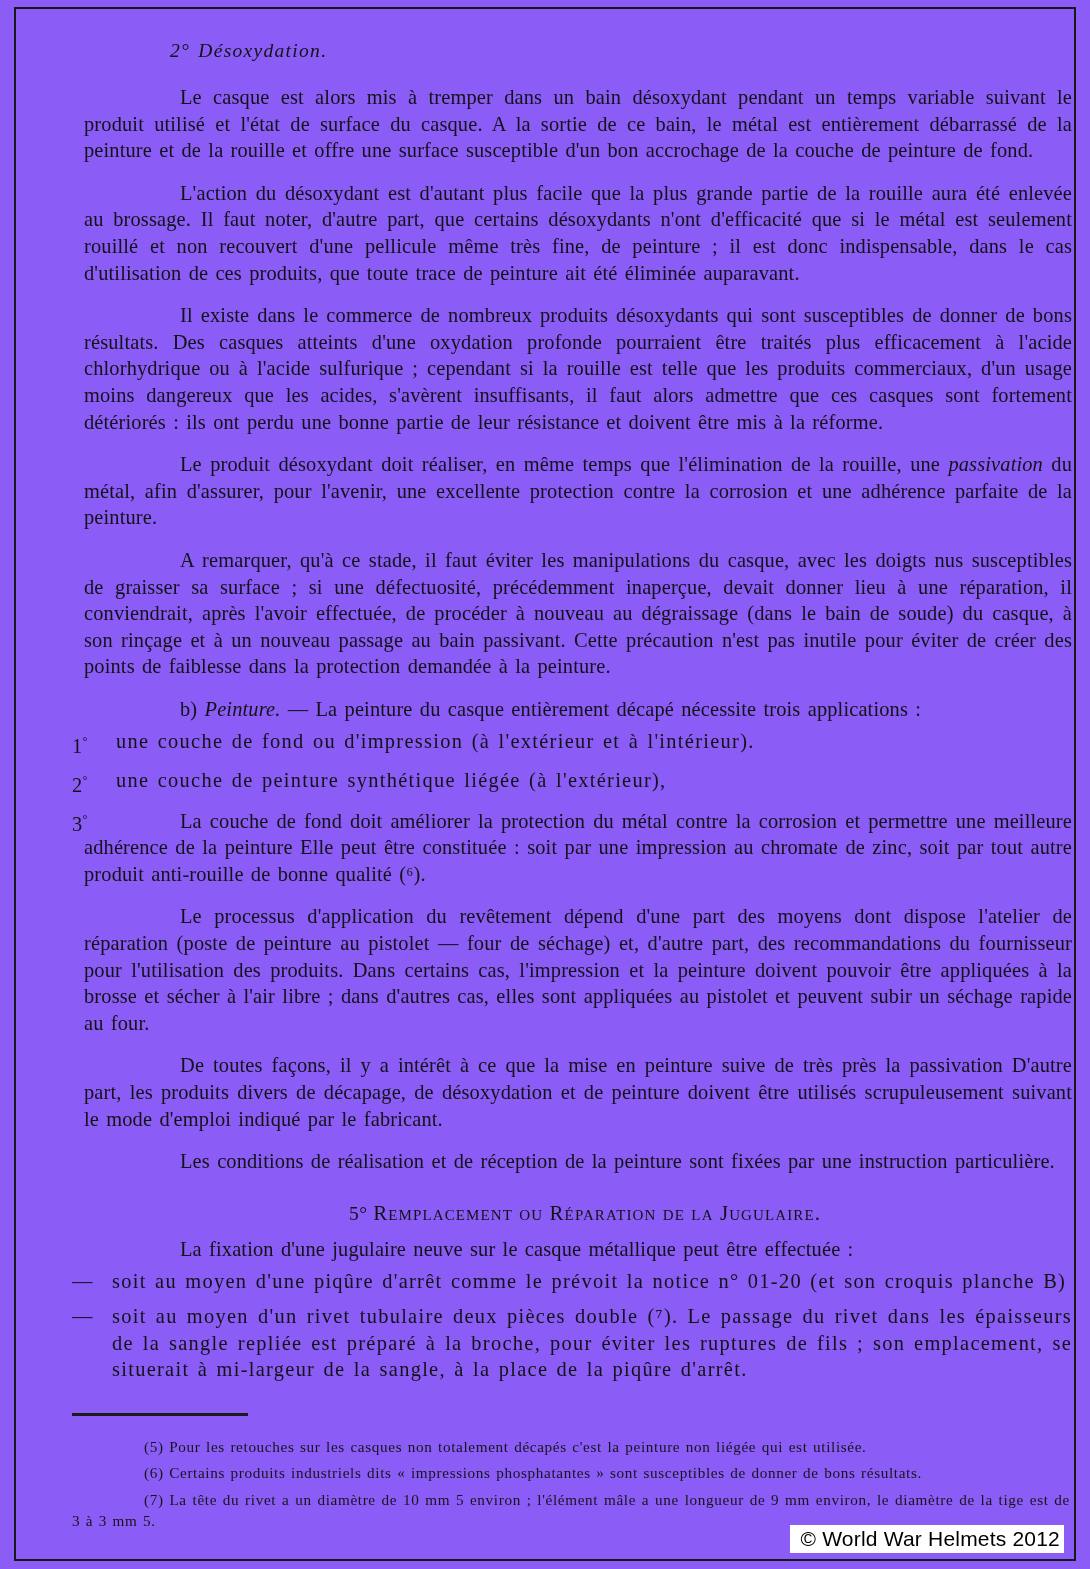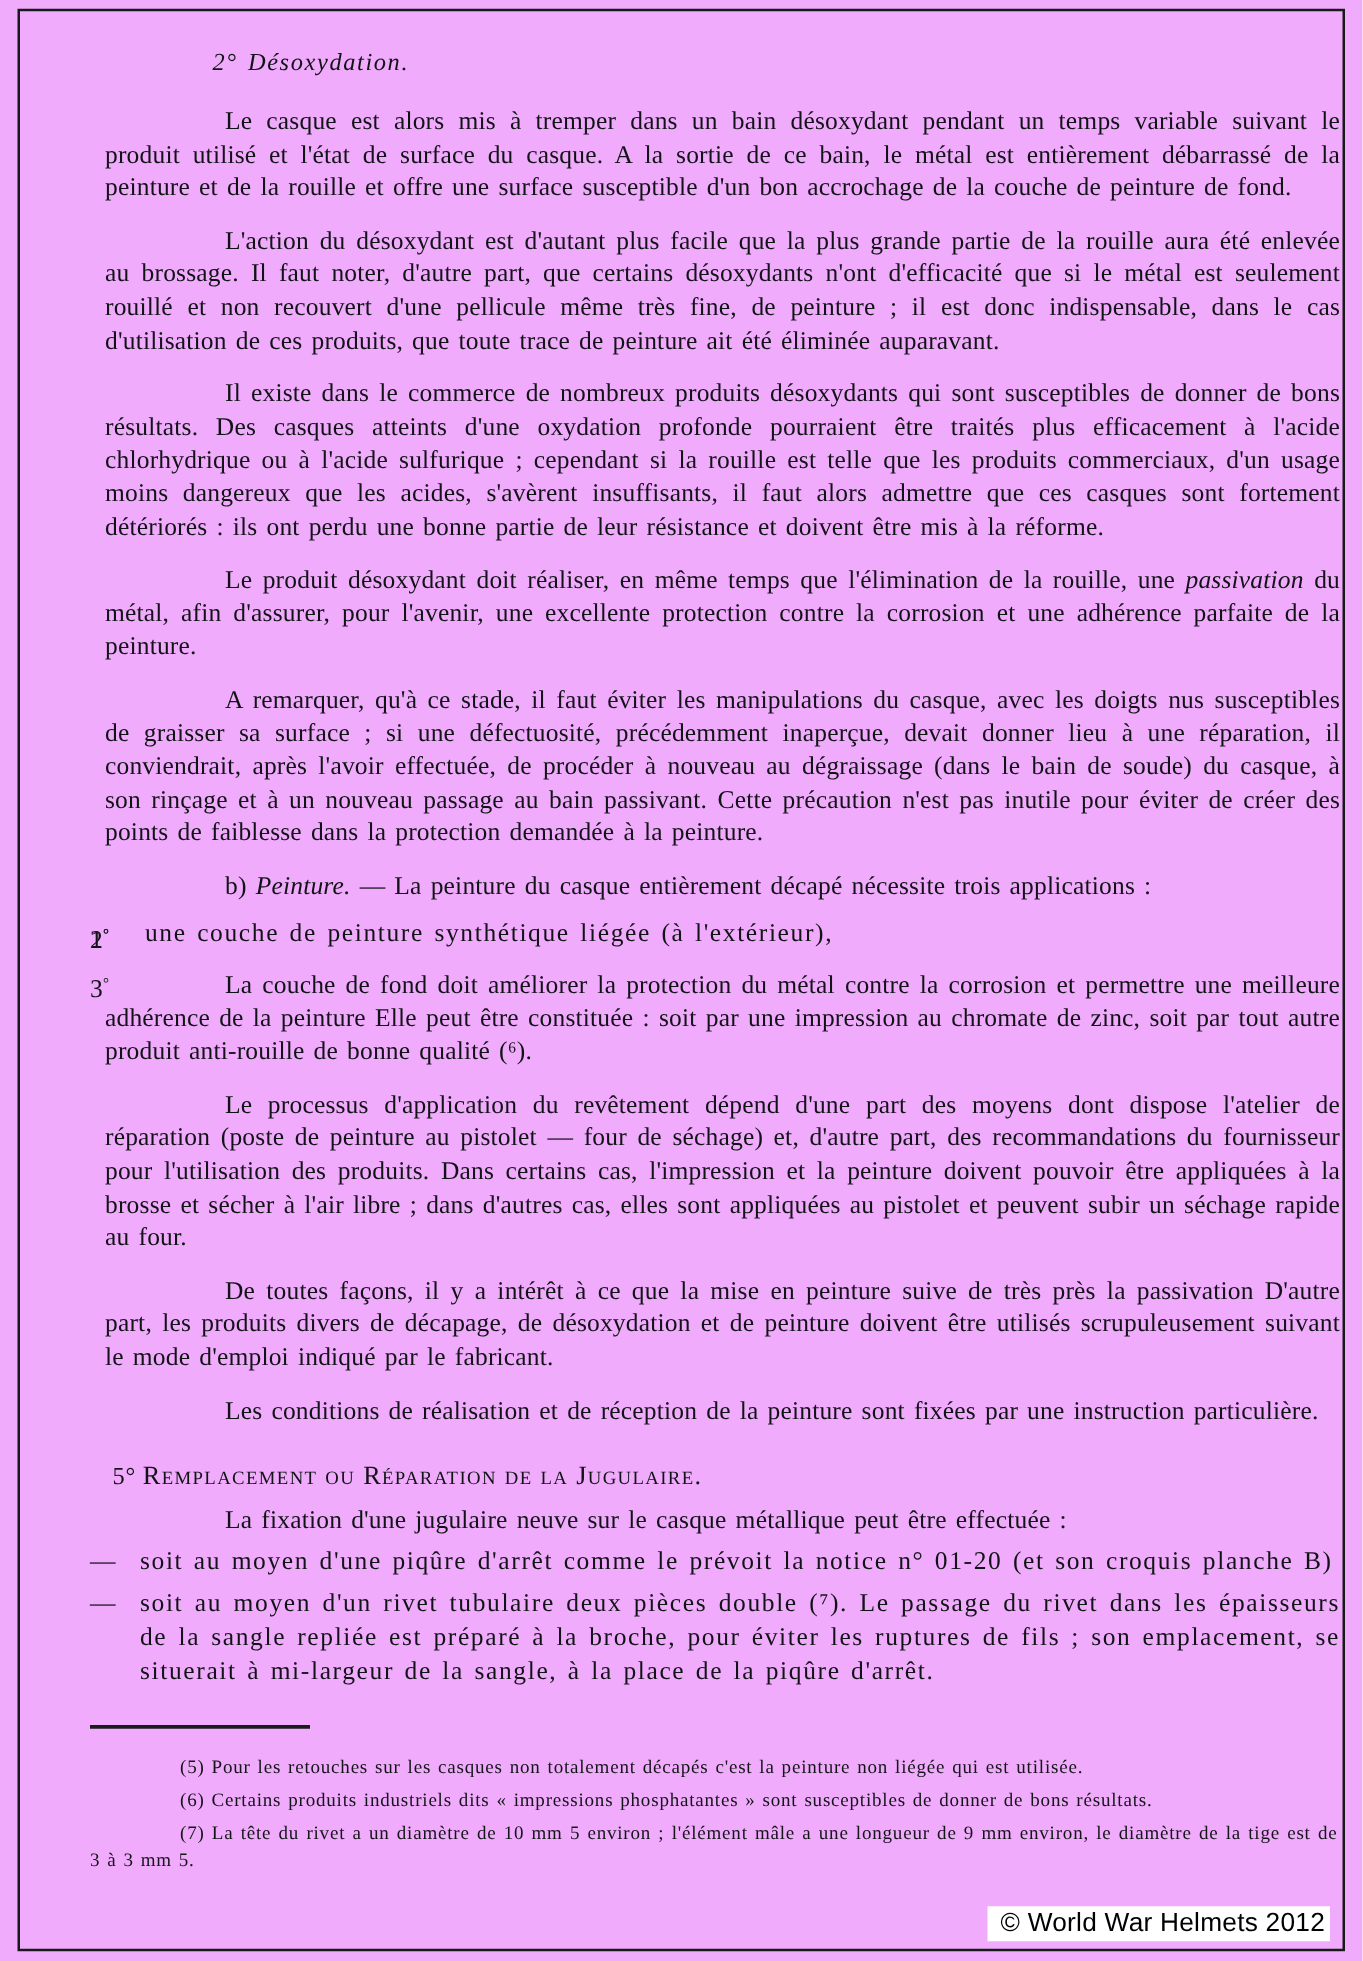--- a/index.html
+++ b/index.html
@@ -9,21 +9,21 @@
     background: #ffffff;
   }
   body {
     font-family: "Liberation Serif", "DejaVu Serif", serif;
   }
   .page {
     position: relative;
     width: 1090px;
     height: 1569px;
     box-sizing: border-box;
-    background: #f0abfc;
+    background: #8b5cf6;
     overflow: hidden;
   }
   
   .scan-border {
     position: absolute;
     left: 14px;
     top: 7px;
     right: 14px;
     bottom: 8px;
     border: 2.5px solid #18191a;
@@ -92,20 +92,21 @@
   .marker sup {
     font-size: 12px;
     vertical-align: super;
   }
   
   .section-head {
     font-size: 19.5px;
     margin: 26px 0 10px 18px;
     color: #111316;
     letter-spacing: 0.6px;
+    text-align: center;
   }
   .section-head .num {
     font-size: 19.5px;
   }
   .section-head .scaps {
     font-variant: small-caps;
     letter-spacing: 1.1px;
     font-size: 21px;
   }
   
@@ -181,21 +182,21 @@
 
     <p class="body spaced gap">Il existe dans le commerce de nombreux produits désoxydants qui sont susceptibles de donner de bons résultats. Des casques atteints d'une oxydation profonde pourraient être traités plus efficacement à l'acide chlorhydrique ou à l'acide sulfurique ; cependant si la rouille est telle que les produits commerciaux, d'un usage moins dangereux que les acides, s'avèrent insuffisants, il faut alors admettre que ces casques sont fortement détériorés : ils ont perdu une bonne partie de leur résistance et doivent être mis à la réforme.</p>
 
     <p class="body spaced gap"><span>Le produit désoxydant doit réaliser, en même temps que l'élimination de la rouille, une </span><span class="ital">passivation</span><span> du métal, afin d'assurer, pour l'avenir, une excellente protection contre la corrosion et une adhérence parfaite de la peinture.</span></p>
 
     <p class="body spaced gap">A remarquer, qu'à ce stade, il faut éviter les manipulations du casque, avec les doigts nus susceptibles de graisser sa surface ; si une défectuosité, précédemment inaperçue, devait donner lieu à une réparation, il conviendrait, après l'avoir effectuée, de procéder à nouveau au dégraissage (dans le bain de soude) du casque, à son rinçage et à un nouveau passage au bain passivant. Cette précaution n'est pas inutile pour éviter de créer des points de faiblesse dans la protection demandée à la peinture.</p>
 
     <p class="body spaced"><span>b) </span><span class="ital">Peinture.</span><span> — La peinture du casque entièrement décapé nécessite trois applications :</span></p>
 
     <ul class="numlist">
-      <li><span class="marker"><span>1</span><sup>°</sup></span></li>
+      <li><span class="marker"><span>1</span><sup>°</sup></span><span class="spaced">une couche de fond ou d'impression (à l'extérieur et à l'intérieur).</span></li>
       <li><span class="marker"><span>2</span><sup>°</sup></span><span class="spaced">une couche de peinture synthétique liégée (à l'extérieur),</span></li>
       <li><span class="marker"><span>3</span><sup>°</sup></span></li>
     </ul>
 
     <p class="body spaced gap">La couche de fond doit améliorer la protection du métal contre la corrosion et permettre une meilleure adhérence de la peinture  Elle peut être constituée : soit par une impression au chromate de zinc, soit par tout autre produit anti-rouille de bonne qualité (⁶).</p>
 
     <p class="body spaced gap">Le processus d'application du revêtement dépend d'une part des moyens dont dispose l'atelier de réparation (poste de peinture au pistolet — four de séchage) et, d'autre part, des recommandations du fournisseur pour l'utilisation des produits. Dans certains cas, l'impression et la peinture doivent pouvoir être appliquées à la brosse et sécher à l'air libre ; dans d'autres cas, elles sont appliquées au pistolet et peuvent subir un séchage rapide au four.</p>
 
     <p class="body spaced gap">De toutes façons, il y a intérêt à ce que la mise en peinture suive de très près la passivation  D'autre part, les produits divers de décapage, de désoxydation et de peinture doivent être utilisés scrupuleusement suivant le mode d'emploi indiqué par le fabricant.</p>
 

